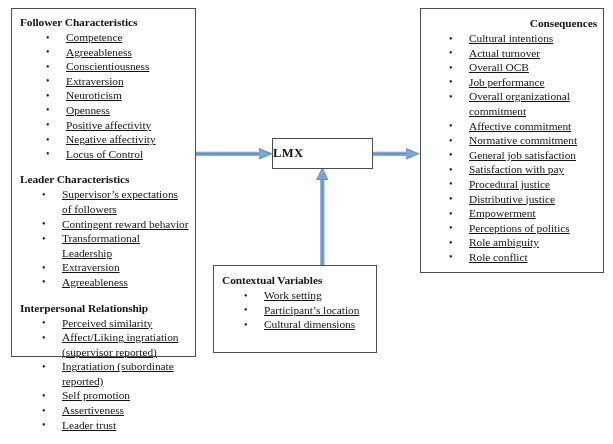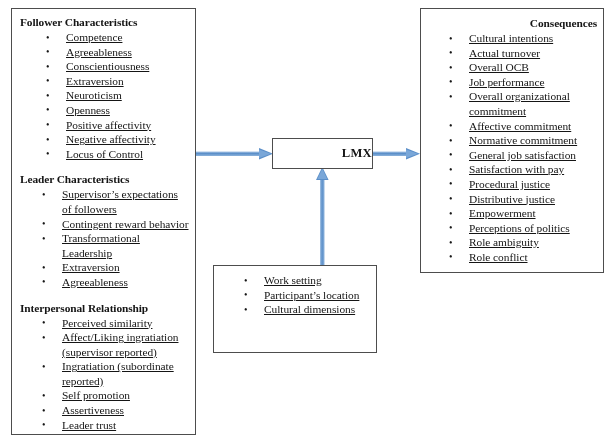--- a/index.html
+++ b/index.html
@@ -31,40 +31,40 @@
     box-sizing: border-box;
     border: 1.3px solid #4d4d4d;
     background: #ffffff;
     z-index: 3;
   }
 
   #antecedents-box {
     left: 11px;
     top: 8px;
     width: 185px;
-    height: 427px;
+    height: 349px;
     padding: 6px 6px 4px 8px;
   }
 
   #consequences-box {
     left: 420px;
     top: 8px;
     width: 184px;
     height: 265px;
     padding: 7px 6px 4px 6px;
   }
 
   #lmx-box {
     left: 272px;
     top: 138px;
     width: 101px;
     height: 31px;
     display: flex;
     align-items: center;
-    justify-content: flex-end;
+    justify-content: flex-start;
   }
 
   #contextual-box {
     left: 213px;
     top: 265px;
     width: 164px;
     height: 88px;
     padding: 7px 5px 4px 8px;
   }
 
@@ -205,20 +205,21 @@
       </ul>
     </div>
 
   </div>
 
   <div class="box" id="lmx-box">
     <span id="lmx-label">LMX</span>
   </div>
 
   <div class="box" id="contextual-box">
+    <div class="group-title">Contextual Variables</div>
     <ul class="items narrow">
       <li>Work setting</li>
       <li>Participant’s location</li>
       <li>Cultural dimensions</li>
     </ul>
   </div>
 
   <div class="box" id="consequences-box">
     <div class="group-title center">Consequences</div>
     <ul class="items narrow">

